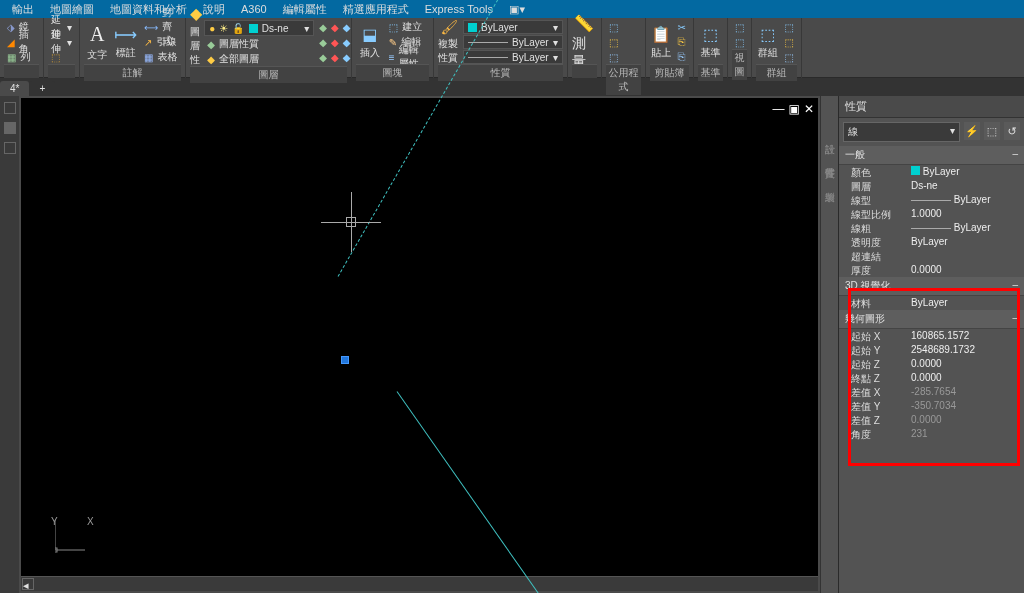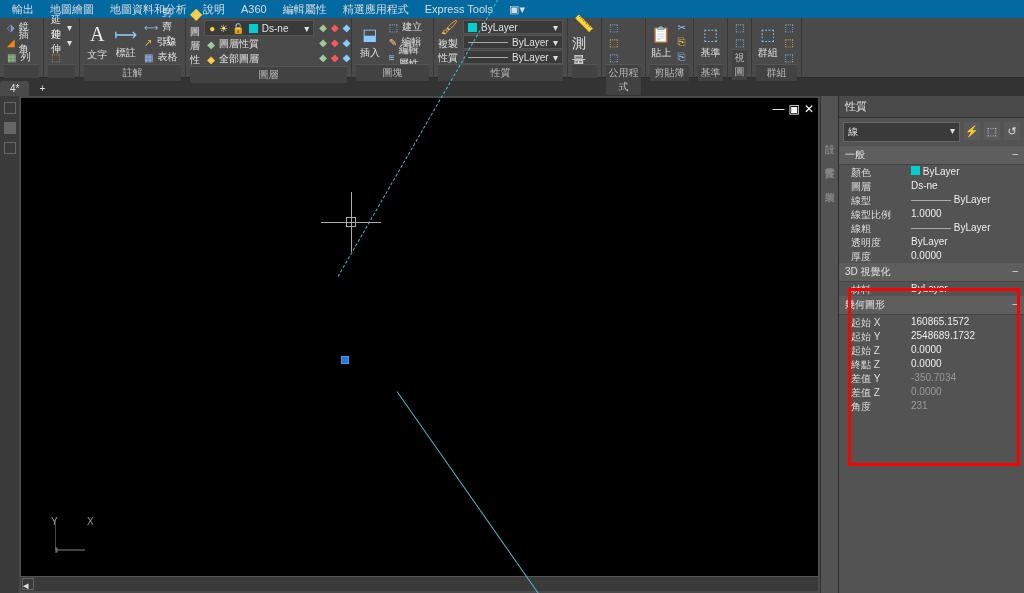--- a/index.html
+++ b/index.html
@@ -645,20 +645,24 @@
       </div>
     <div class="prop-row">
         <div class="prop-row-label">線粗</div>
         <div class="prop-row-value"><span class="bylayer-line"></span> <span>ByLayer</span></div>
       </div>
     <div class="prop-row">
         <div class="prop-row-label">透明度</div>
         <div class="prop-row-value">ByLayer</div>
       </div>
     <div class="prop-row">
+        <div class="prop-row-label">超連結</div>
+        <div class="prop-row-value"></div>
+      </div>
+    <div class="prop-row">
         <div class="prop-row-label">厚度</div>
         <div class="prop-row-value">0.0000</div>
       </div>
 
     <div class="prop-section-header">
       <span>3D 視覺化</span>
         <span>–</span>
     </div>
     <div class="prop-row">
         <div class="prop-row-label">材料</div>
@@ -680,20 +684,24 @@
         </div>
         <div class="prop-row">
           <div class="prop-row-label">起始 Z</div>
           <div class="prop-row-value">0.0000</div>
         </div>
         <div class="prop-row">
           <div class="prop-row-label">終點 Z</div>
           <div class="prop-row-value">0.0000</div>
         </div>
         <div class="prop-row">
+          <div class="prop-row-label">差值 X</div>
+          <div class="prop-row-value dim">-285.7654</div>
+        </div>
+        <div class="prop-row">
           <div class="prop-row-label">差值 Y</div>
           <div class="prop-row-value dim">-350.7034</div>
         </div>
         <div class="prop-row">
           <div class="prop-row-label">差值 Z</div>
           <div class="prop-row-value dim">0.0000</div>
         </div>
         <div class="prop-row">
           <div class="prop-row-label">角度</div>
           <div class="prop-row-value dim">231</div>

